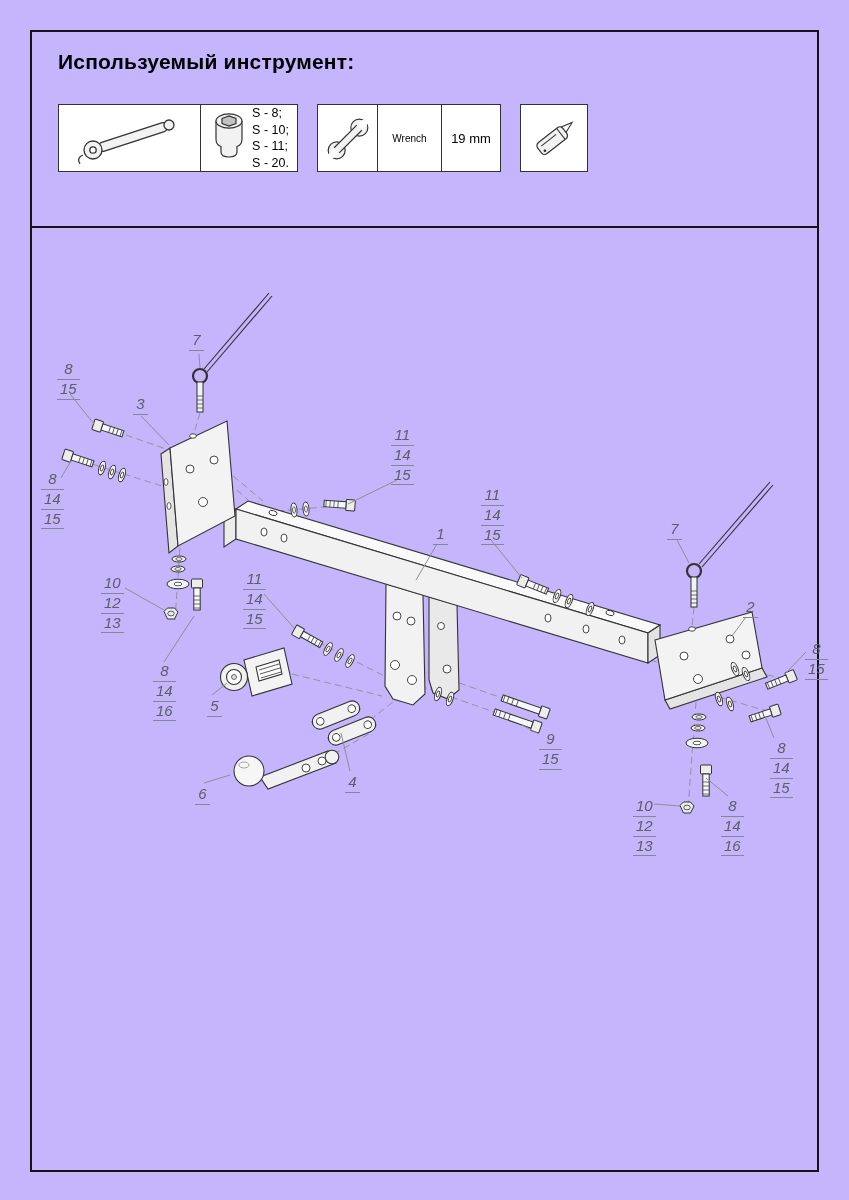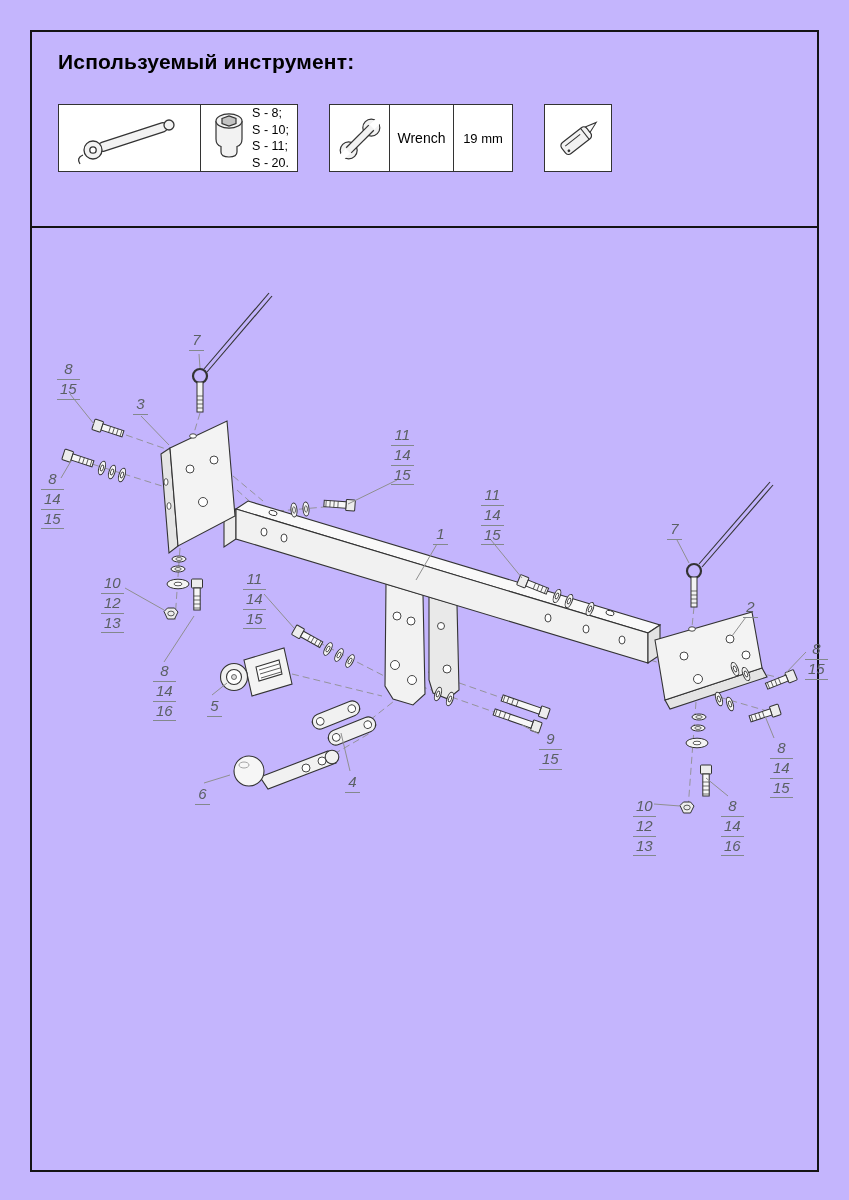--- a/index.html
+++ b/index.html
@@ -2,28 +2,28 @@
 <html><head>
 <meta charset="utf-8">
 <style>
   *{box-sizing:border-box;margin:0;padding:0}
   html,body{background:#fff}
   body{width:849px;height:1200px;font-family:"Liberation Sans",sans-serif;color:#000}
   .page{position:relative;width:849px;height:1200px;background:#c4b5fd;overflow:hidden}
   .frame{position:absolute;left:30px;top:30px;width:789px;height:1142px;border:2.5px solid #141414}
   .divider{position:absolute;left:30px;top:226px;width:789px;height:0;border-top:2.5px solid #141414}
   .title{position:absolute;left:58px;top:50px;font-size:21px;font-weight:bold;letter-spacing:.2px}
-  .tools{position:absolute;left:58px;top:104px;display:flex;gap:31px;align-items:flex-end}
+  .tools{position:absolute;left:58px;top:104px;display:flex;gap:19px;align-items:flex-end}
   .toolbox{display:flex;border:1.4px solid #333;height:68px;background:#fff}
   .cell{display:flex;align-items:center;justify-content:center;height:100%}
   .cell.b{border-right:1.4px solid #333}
   .cell-ratchet{width:142px}
   .cell-socket{width:96px;gap:3px;padding:0 3px}
   .sizes{font-size:12.5px;line-height:1.32;text-align:left;white-space:nowrap}
-  .w-icon{width:60px}.w-label{width:64px;font-size:14px}.w-size{width:58px;font-size:13px}
+  .w-icon{width:60px}.w-label{width:64px;font-size:10px}.w-size{width:58px;font-size:13px}
   .k-icon{width:66px}
   .diagram{position:absolute;left:30px;top:228px}
   .callout{position:absolute;font-style:italic;color:#5b6064;font-size:15px;line-height:1.25;text-align:center}
   .callout span{display:block;border-bottom:1.3px solid #83888c;padding:0 3px;min-width:15px}
 </style>
 </head>
 <body>
 
 <div class="page">
   <div class="frame"></div>

